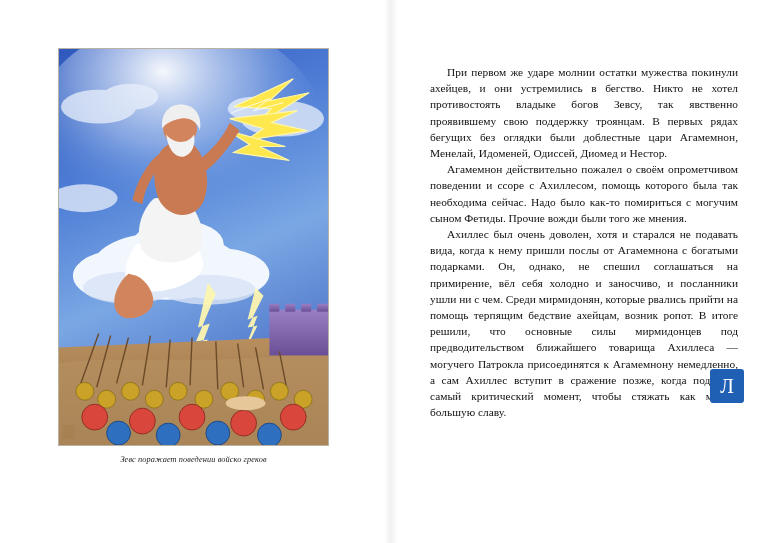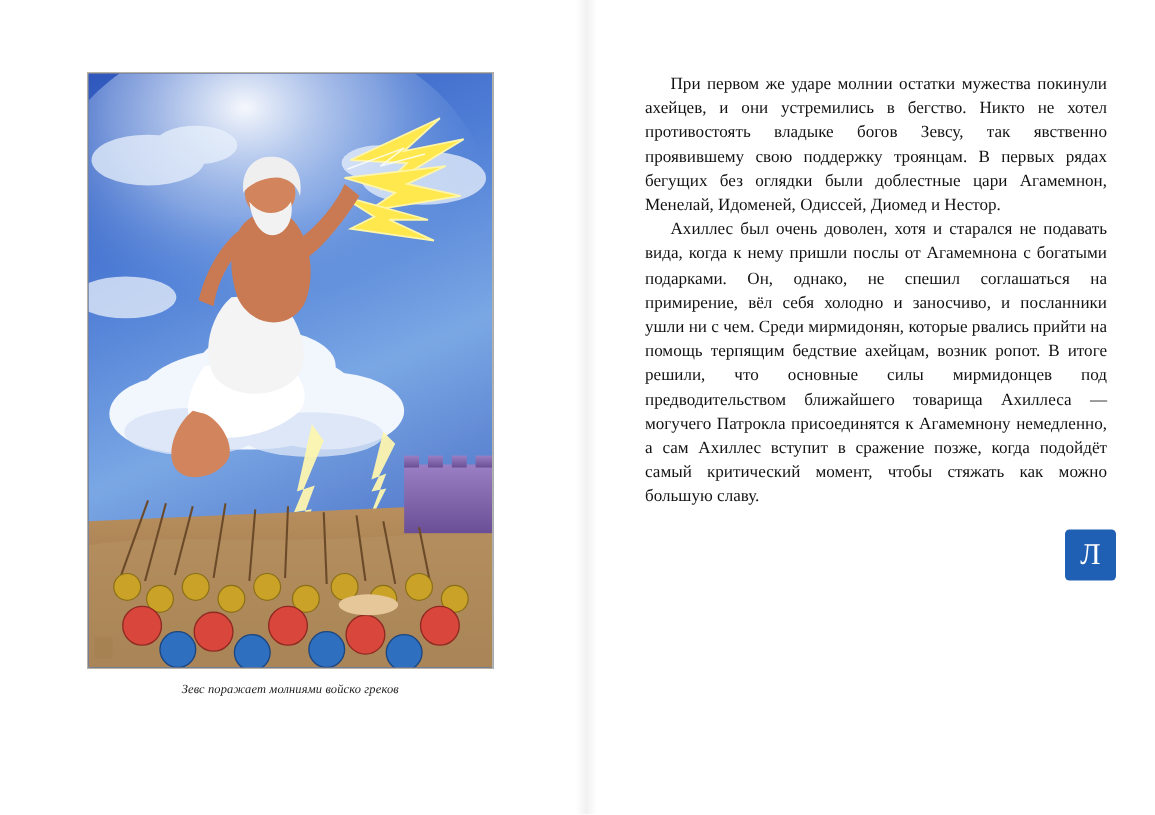--- a/index.html
+++ b/index.html
@@ -55,21 +55,21 @@
     text-align: center;
     font-family: "Liberation Serif", serif;
     font-style: italic;
     font-size: 8.3px;
     color: #1a1a1a;
     letter-spacing: 0.1px;
   }
   
   .right-page {
     position: absolute;
-    left: 398px; top: 0;
+    left: 398px; top: 16px;
     width: 372px; height: 409px;
   }
   .text-col {
     position: absolute;
     left: 32px;
     top: 48px;
     width: 308px;
     font-family: "Liberation Serif", serif;
     font-size: 11.4px;
     line-height: 16.2px;
@@ -240,28 +240,29 @@
             <circle cx="212" cy="388" r="12"></circle>
           </g>
 
           <ellipse cx="188" cy="356" rx="20" ry="7" fill="#e5c79a"></ellipse>
         </g>
 
         <rect x="4" y="378" width="12" height="14" fill="#a37e4f" opacity="0.6"></rect>
       </svg>
     </div>
 
-    <div class="caption">Зевс поражает молниями войско греков</div>
+    <div class="caption">Зевс поражает поведении войско греков</div>
   </div>
 
   <div class="gutter"></div>
 
   <div class="right-page">
     <div class="text-col">
       <p>При первом же ударе молнии остатки мужества покинули ахейцев, и они устремились в бегство. Никто не хотел противостоять владыке богов Зевсу, так явственно проявившему свою поддержку троянцам. В первых рядах бегущих без оглядки были доблестные цари Агамемнон, Менелай, Идоменей, Одиссей, Диомед и Нестор.</p>
+      <p>Агамемнон действительно пожалел о своём опрометчивом поведении и ссоре с Ахиллесом, помощь которого была так необходима сейчас. Надо было как-то помириться с могучим сыном Фетиды. Прочие вожди были того же мнения.</p>
       <p>Ахиллес был очень доволен, хотя и старался не подавать вида, когда к нему пришли послы от Агамемнона с богатыми подарками. Он, однако, не спешил соглашаться на примирение, вёл себя холодно и заносчиво, и посланники ушли ни с чем. Среди мирмидонян, которые рвались прийти на помощь терпящим бедствие ахейцам, возник ропот. В итоге решили, что основные силы мирмидонцев под предводительством ближайшего товарища Ахиллеса — могучего Патрокла присоединятся к Агамемнону немедленно, а сам Ахиллес вступит в сражение позже, когда подойдёт самый критический момент, чтобы стяжать как можно большую славу.</p>
     </div>
 
     <div class="logo">
       <span>Л</span>
     </div>
   </div>
 
 </div>
 

